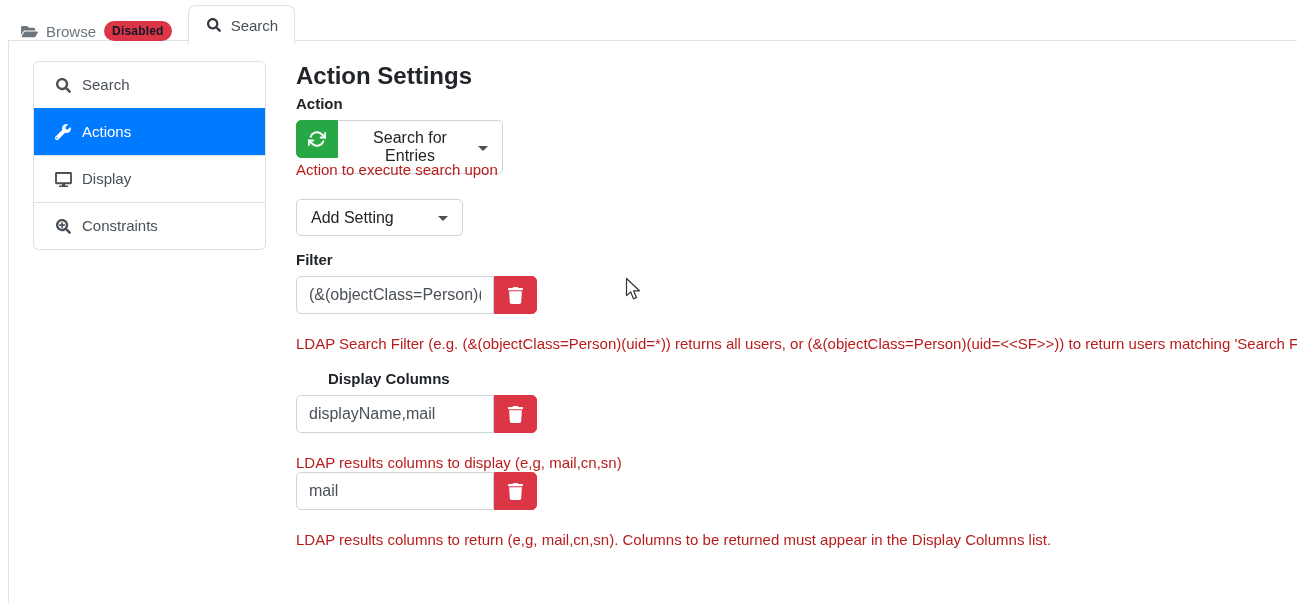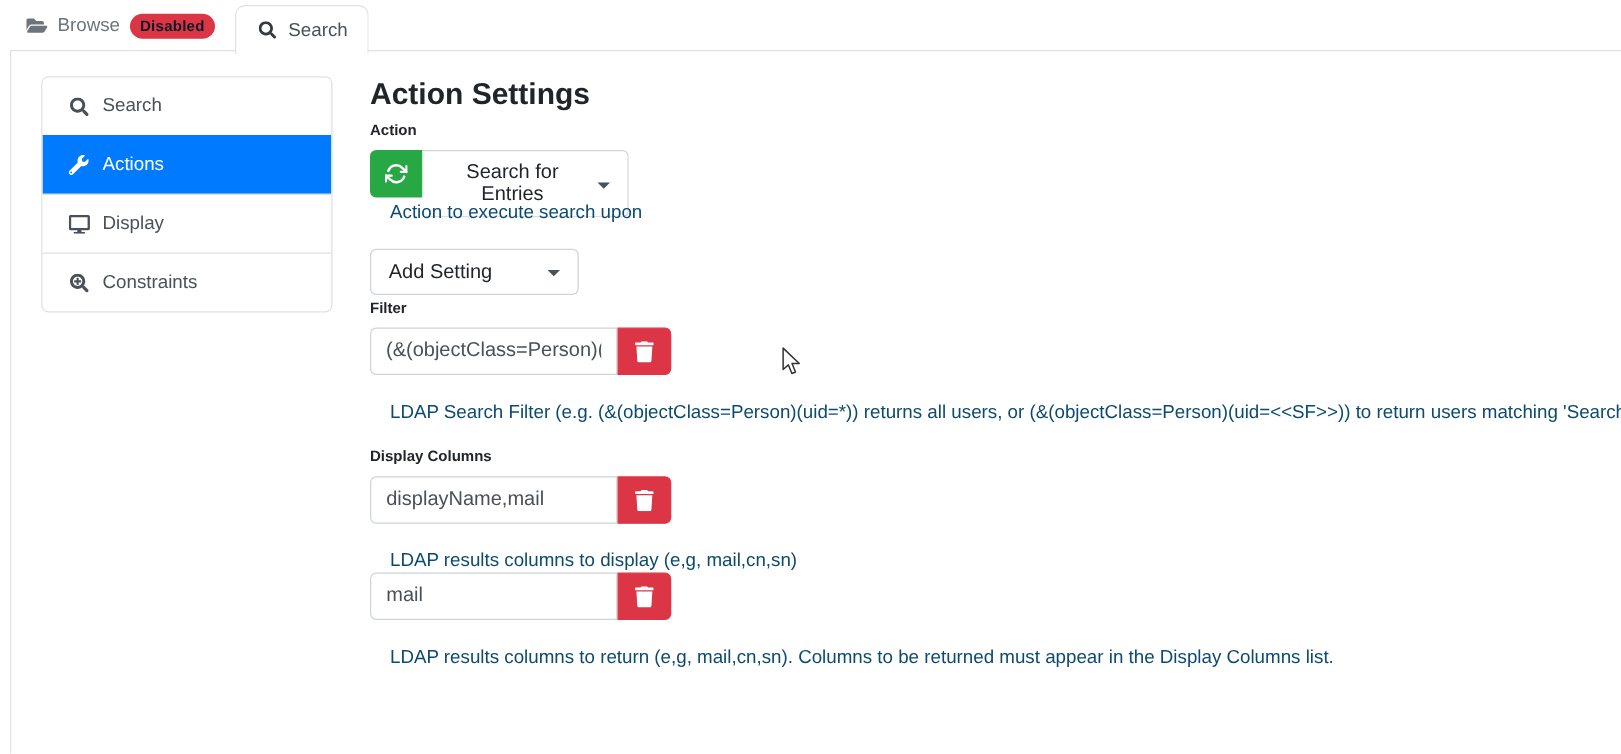--- a/index.html
+++ b/index.html
@@ -11,21 +11,21 @@
     font-family: "Liberation Sans", "DejaVu Sans", sans-serif;
     color: #212529;
     font-size: 16px;
   }
 
   
   .tab-bar {
     position: relative;
     height: 41px;
     display: flex;
-    align-items: center;
+    align-items: flex-end;
     padding-left: 4px;
     z-index: 2;
   }
   .tab {
     display: flex;
     align-items: center;
     gap: 8px;
     padding: 0 16px;
     font-size: 15px;
     cursor: pointer;
@@ -106,28 +106,28 @@
   }
   h1.page-title {
     margin: 0 0 5px;
     font-size: 24px;
     line-height: 29px;
     font-weight: 700;
     color: #212529;
   }
   .field-label {
     display: block;
-    font-size: 12px;
+    font-size: 15px;
     font-weight: 700;
     line-height: 18px;
     margin: 0 0 7px;
     color: #212529;
   }
-  .lbl-filter  { margin-top: 1px; }
-  .lbl-display { margin-top: 17px; }
+  .lbl-filter  { margin-top: 15px; }
+  .lbl-display { margin-top: 17px; margin-left: 32px; }
   .lbl-return  { margin-top: 19px; }
 
   .btn-group-action { display: flex; height: 38px; width: 207px; }
   .btn-sync {
     width: 42px; height: 38px;
     background: #28a745;
     border: 1px solid #28a745;
     border-radius: 5px 0 0 5px;
     display: flex; align-items: center; justify-content: center;
     cursor: pointer;
@@ -149,24 +149,24 @@
   .btn-add-setting { border-radius: 5px; margin-top: 20px; height: 37px; gap: 44px; }
   .caret {
     width: 0; height: 0;
     border-left: 5px solid transparent;
     border-right: 5px solid transparent;
     border-top: 5px solid #495057;
     margin-top: 2px;
   }
 
   .help-text {
-    margin: 3px 16px 0;
+    margin: 3px 0 0;
     font-size: 15px;
     line-height: 18px;
-    color: #0c4a6e;
+    color: #b91c1c;
     white-space: nowrap;
   }
   .help-gap { margin-top: 21px; }
 
   .input-group { display: flex; height: 38px; margin-top: 0; }
   .form-input {
     width: 198px; height: 38px;
     border: 1px solid #ced4da;
     border-radius: 5px 0 0 5px;
     padding: 6px 12px;

